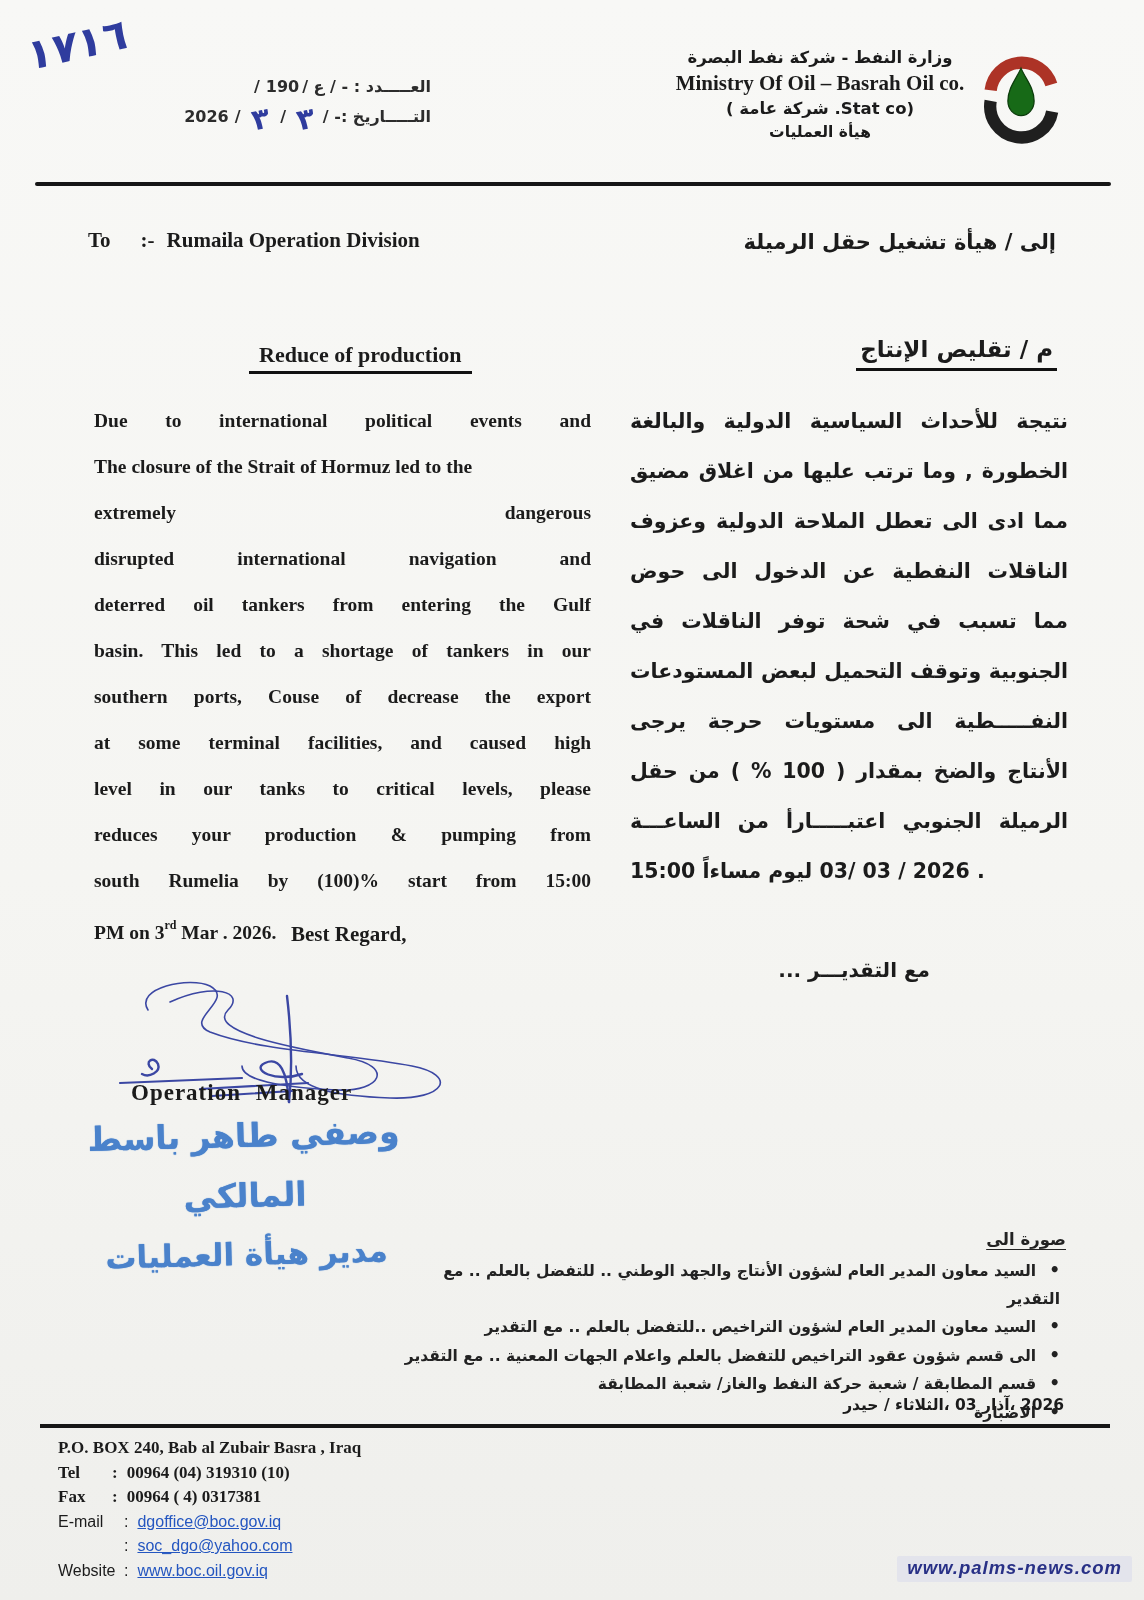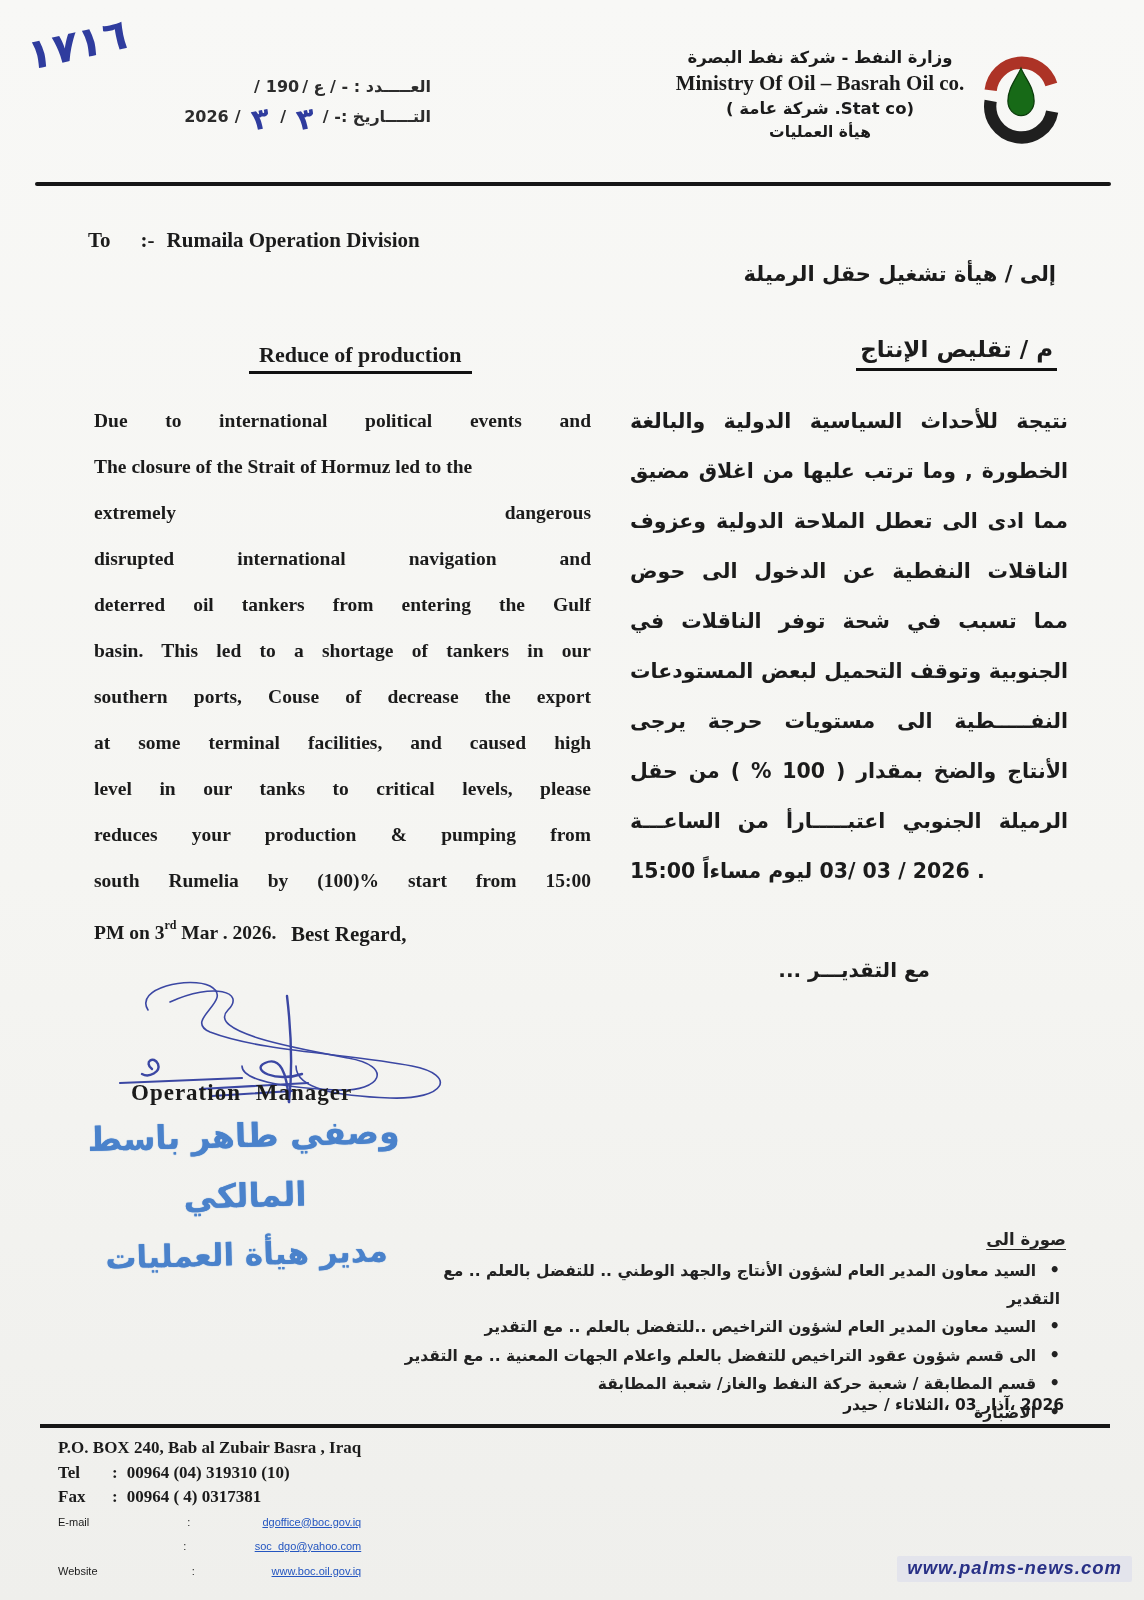--- a/index.html
+++ b/index.html
@@ -23,21 +23,21 @@
   .org-mix  { font-family:"DejaVu Sans",sans-serif; font-size:16.5px; font-weight:bold; line-height:24px; direction:ltr; }
   .org-dept { font-family:"DejaVu Sans",sans-serif; font-size:15.5px; font-weight:bold; line-height:22px; }
   .logo { position:absolute; left:980px; top:48px; }
   .rule-top { position:absolute; left:35px; right:33px; top:182px; height:4px; background:#161616; border-radius:2px; }
 
   
   .recipient-en { position:absolute; left:88px; top:228px; font-size:21px; font-weight:bold; }
   .recipient-en .to-label { margin-right:30px; }
   .recipient-en .to-sep   { margin-right:12px; }
   .recipient-ar { position:absolute; right:88px; top:230px; direction:rtl;
-                  font-family:"DejaVu Sans",sans-serif; font-size:21px; font-weight:bold;margin-top:32px; }
+                  font-family:"DejaVu Sans",sans-serif; font-size:21px; font-weight:bold; }
   .subject-en { position:absolute; left:249px; top:342px; font-size:22px; font-weight:bold;
                 border-bottom:3px solid #111; padding:0 10px 3px; }
   .subject-ar { position:absolute; right:87px; top:336px; direction:rtl; font-family:"DejaVu Sans",sans-serif;
                 font-size:23px; font-weight:bold; border-bottom:3px solid #111; padding:0 4px 6px; }
 
   
   .body-en { position:absolute; left:94px; top:398px; width:497px; font-size:19.5px; font-weight:bold; }
   .en-line { line-height:46px; height:46px; text-align:justify; text-align-last:justify; overflow:hidden; }
   .en-line:nth-child(2) { text-align-last:left; }
   .en-lastline { line-height:46px; }
@@ -71,21 +71,21 @@
 
   .footer-date { position:absolute; right:80px; top:1396px; direction:ltr;
                  font-family:"DejaVu Sans",sans-serif; font-size:15.5px; font-weight:bold;text-align:center; }
   .rule-bottom { position:absolute; left:40px; right:34px; top:1424px; height:4px; background:#161616; }
 
   
   .footer { position:absolute; left:58px; top:1436px; line-height:24.5px; }
   .f-row { display:flex; font-size:17px; font-weight:bold; }
   .f-label { width:54px; }
   .f-sep { margin-right:9px; }
-  .f-row.sans { font-family:"Liberation Sans",sans-serif; font-weight:normal; font-size:11px;justify-content:space-between; }
+  .f-row.sans { font-family:"Liberation Sans",sans-serif; font-weight:normal; font-size:16px; }
   .f-row.sans .f-label { width:66px; }
   .link { color:#2456c0; text-decoration:underline; }
   .watermark { position:absolute; right:12px; top:1556px; font-family:"Liberation Sans",sans-serif;
                font-style:italic; font-weight:bold; font-size:18.5px; letter-spacing:1px;
                color:#283086; background:#e3e4ec; padding:1px 10px 3px; border-radius:2px; }
 </style>
 </head>
 <body>
 
 <div class="page">

